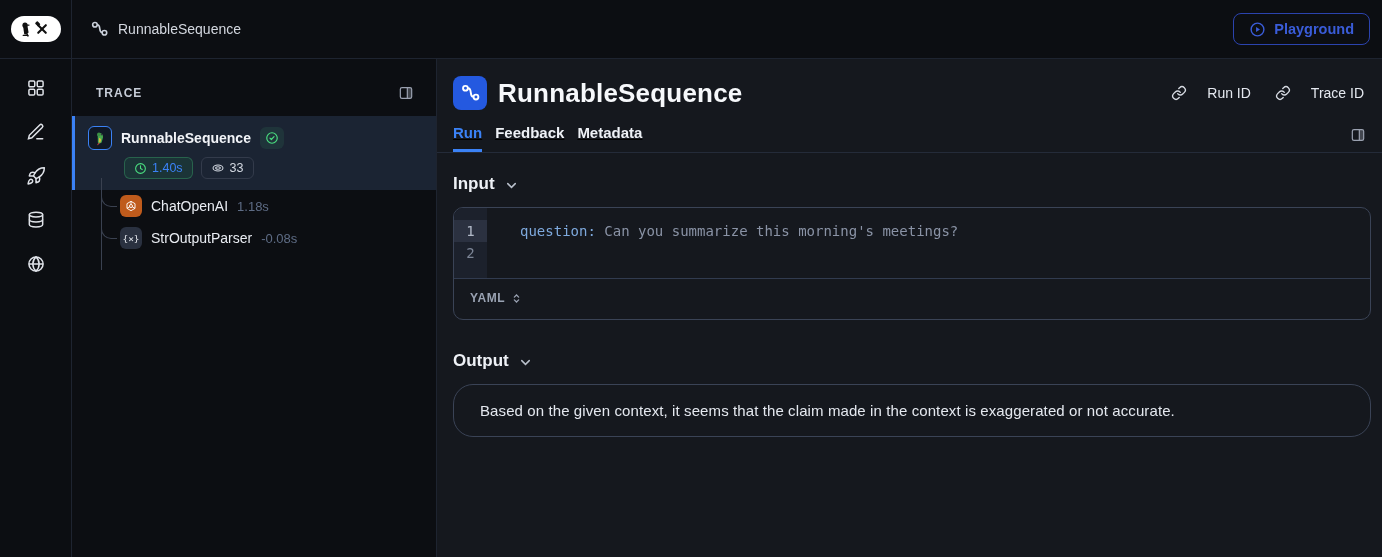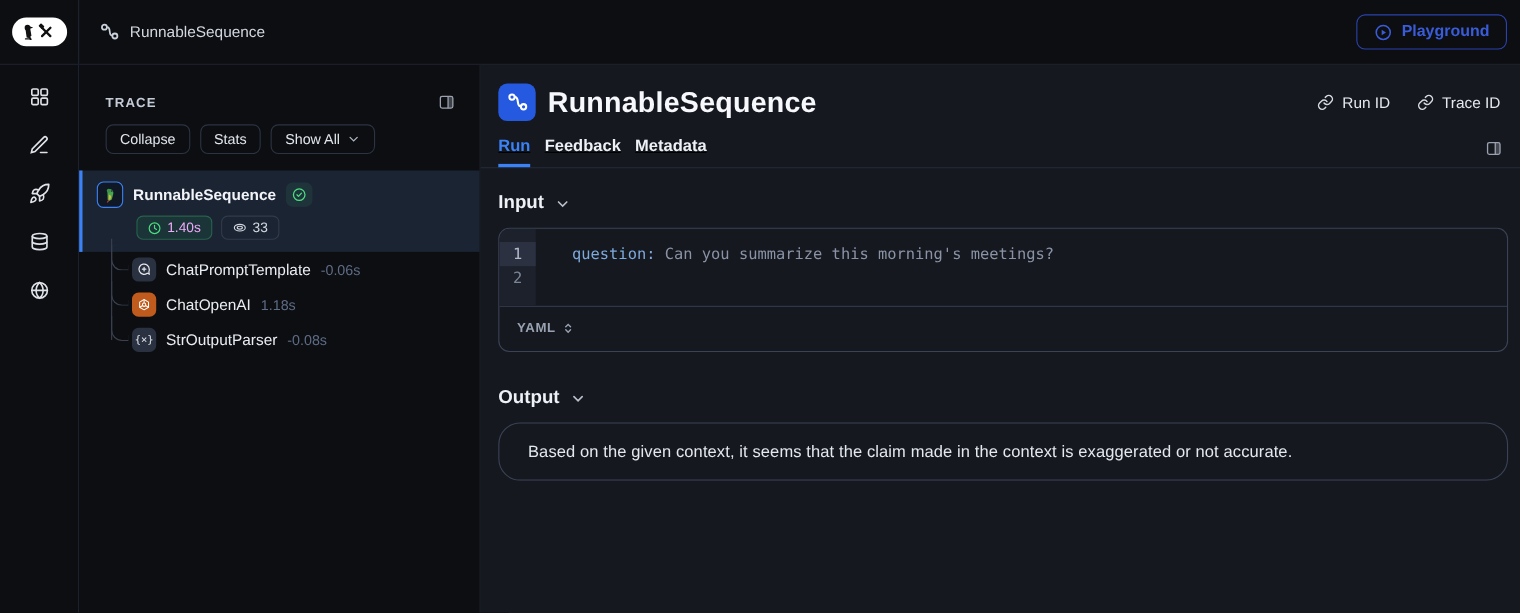--- a/index.html
+++ b/index.html
@@ -32,40 +32,40 @@
   .t-btn svg { color:#aeb5c2; }
 
   .tree { margin-top:15px; }
   .root-row { background:#1b2433; border-left:3px solid #3b82f6; padding:10px 10px 11px 13px; cursor:pointer; }
   .root-line1 { display:flex; align-items:center; gap:9px; }
   .node-icon { width:24px; height:24px; border:1.5px solid #3b82f6; background:#101826; border-radius:6px; display:flex; align-items:center; justify-content:center; }
   .root-name { font-size:14px; font-weight:600; color:#f2f4f8; }
   .check-chip { width:24px; height:22px; border-radius:6px; background:rgba(74,222,128,.09); display:flex; align-items:center; justify-content:center; }
   .root-line2 { display:flex; gap:8px; margin:7px 0 0 36px; }
   .chip { display:flex; align-items:center; gap:5px; border-radius:6px; padding:3px 9px; font-size:12.5px; }
-  .chip-green { color:#f0abfc; background:rgba(34,197,94,.10); border:1px solid rgba(74,222,128,.28); }
+  .chip-green { color:#3b82f6; background:rgba(34,197,94,.10); border:1px solid rgba(74,222,128,.28); }
   .chip-gray { color:#d3d8e1; border:1px solid #333b4b; }
 
   .children { position:relative; }
   .trunk { position:absolute; left:29px; top:-12px; width:1px; height:92px; background:#3a4150; }
   .child-row { position:relative; height:32px; display:flex; align-items:center; gap:9px; padding-left:48px; cursor:pointer; }
   .child-row::before { content:""; position:absolute; left:29px; top:-6px; width:15px; height:22px; border-left:1px solid #3a4150; border-bottom:1px solid #3a4150; border-bottom-left-radius:10px; }
   .child-icon { width:22px; height:22px; border-radius:6px; background:#2a3140; display:flex; align-items:center; justify-content:center; flex:0 0 auto; position:relative; z-index:1; }
   .child-icon.openai { background:#bf5b1c; }
   .child-name { font-size:14px; font-weight:500; color:#e9ecf2; }
   .child-dur { font-size:13px; color:#5e6c85; }
   .braces-txt { font-family:"DejaVu Sans Mono",monospace; font-size:9.5px; color:#e6e9ef; }
 
   
   .main { flex:1; background:#15181e; display:flex; flex-direction:column; min-width:0; }
   .main-head { display:flex; align-items:center; padding:17px 18px 0 16px; }
   .main-icon { width:34px; height:34px; background:#2459e0; border-radius:8px; display:flex; align-items:center; justify-content:center; }
   .main-title { font-size:26px; font-weight:700; color:#f6f8fb; margin-left:11px; letter-spacing:.2px; }
   .head-spacer { flex:1; }
-  .id-link { display:flex; align-items:center; gap:7px; color:#e4e8ef; font-size:14px; cursor:pointer;justify-content:center; }
+  .id-link { display:flex; align-items:center; gap:20px; color:#e4e8ef; font-size:14px; cursor:pointer;justify-content:center; }
   .id-link + .id-link { margin-left:24px; }
   .id-link svg { color:#d6dae2; }
 
   .tabs-row { display:flex; align-items:flex-end; gap:13px; padding:14px 16px 0 16px; border-bottom:1px solid #242b39;text-decoration:underline; }
   .tab { font-size:15px; font-weight:600; color:#eef1f6; padding-bottom:11px; cursor:pointer; }
   .tab.active { color:#3b82f6; border-bottom:3px solid #3b82f6; padding-bottom:8px; }
   .tabs-spacer { flex:1; }
   .tabs-row .panel-icon { padding-bottom:9px; }
 
   .content { padding:21px 11px 0 16px; overflow:hidden; }
@@ -177,34 +177,20 @@
       <div class="trace-head">
         <span class="trace-title">TRACE</span>
         <span class="panel-icon">
           <svg width="16" height="16" viewBox="0 0 24 24" fill="none" stroke="currentColor" stroke-width="1.8">
               <rect x="3.5" y="4" width="17" height="16" rx="2.5"></rect>
               <path d="M14 4v16"></path>
               <rect x="14" y="4" width="6.5" height="16" rx="2" fill="currentColor" opacity=".35" stroke="none"></rect>
             </svg>
         </span>
       </div>
-      <div class="trace-btns">
-        <button class="t-btn">
-            <span>Collapse</span>
-          </button>
-        <button class="t-btn">
-            <span>Stats</span>
-          </button>
-        <button class="t-btn">
-          <span>Show All</span>
-          <svg width="13" height="13" viewBox="0 0 24 24" fill="none" stroke="currentColor" stroke-width="2.2" stroke-linecap="round">
-              <path d="M6 9l6 6 6-6"></path>
-            </svg>
-        </button>
-      </div>
 
       <div class="tree">
         <div class="root-row">
           <div class="root-line1">
             <span class="node-icon">
               <svg width="15" height="15" viewBox="0 0 16 16">
                 <path d="M6.5 2 C 9.6 2 11 4.2 10.6 6.8 L 9.2 12.2 L 6.6 13.6 L 5.2 12.4 L 5 4 Z" fill="#49a84f"></path>
                 <circle cx="6.3" cy="3.6" r="2" fill="#3c9145"></circle>
                 <path d="M8.3 3 l2.6 .9 -2.3 1z" fill="#30353f"></path>
                 <path d="M6.4 7.5 c1.5 0 2.4 1.2 2.1 2.8 L 7.6 12.6 6.2 11.8Z" fill="#d9b53e"></path>
@@ -233,30 +219,20 @@
                   <ellipse cx="12" cy="12" rx="4" ry="2.2"></ellipse>
                 </svg>
               <span>33</span>
             </span>
           </div>
         </div>
 
         <div class="children">
           <div class="trunk"></div>
 
-          <div class="child-row">
-            <span class="child-icon">
-              <svg width="14" height="14" viewBox="0 0 24 24" fill="none" stroke="#e6e9ef" stroke-width="1.9" stroke-linecap="round">
-                  <path d="M20 11.5a8 8 0 1 0-3.2 6.4L20 19l-.6-3.2A7.96 7.96 0 0 0 20 11.5z"></path>
-                  <path d="M12 8.8v5.4M9.3 11.5h5.4"></path>
-                </svg>
-            </span>
-            <span class="child-name">ChatPromptTemplate</span>
-            <span class="child-dur">-0.06s</span>
-          </div>
 
           <div class="child-row">
             <span class="child-icon openai">
               <svg width="14" height="14" viewBox="0 0 24 24" fill="none" stroke="#fff" stroke-width="1.6" stroke-linejoin="round">
                   <path d="M12 4l6.9 4v8L12 20l-6.9-4V8z"></path>
                   <path d="M12 4v5.5M18.9 16l-4.8-2.7M5.1 16l4.8-2.7"></path>
                   <circle cx="12" cy="12" r="2.6"></circle>
                 </svg>
             </span>
             <span class="child-name">ChatOpenAI</span>

